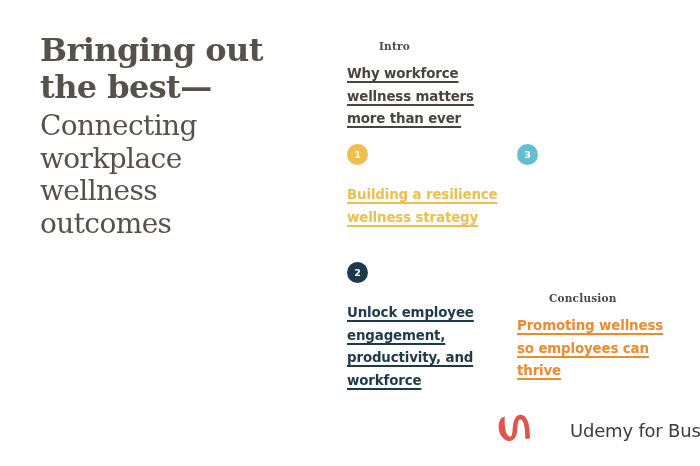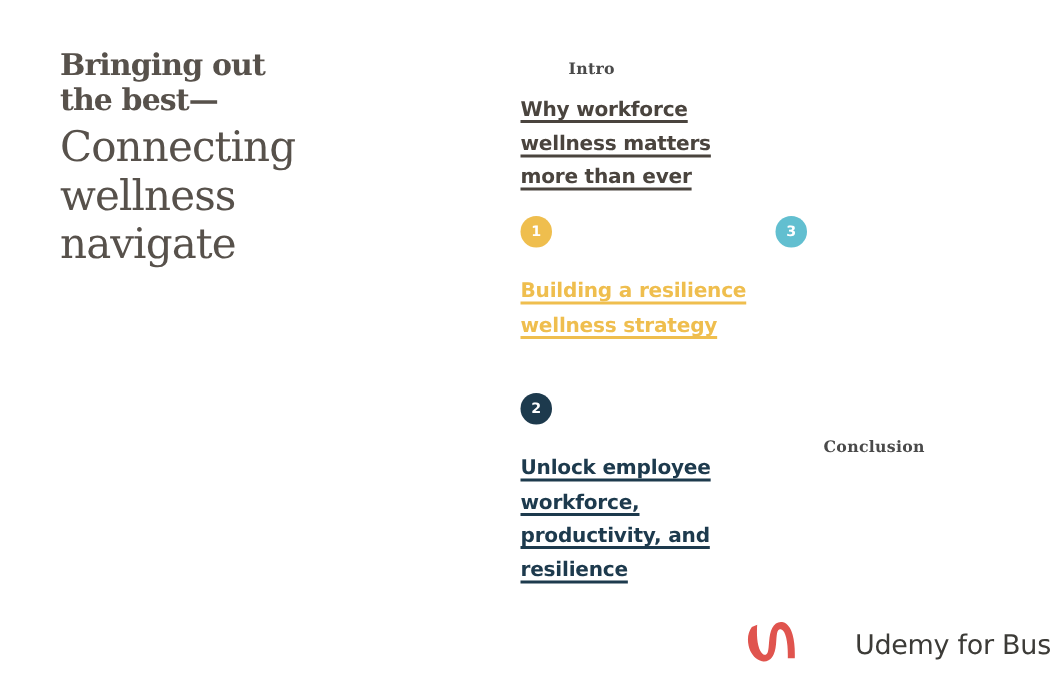--- a/index.html
+++ b/index.html
@@ -29,21 +29,21 @@
 
   .title-line {
     font-family: "DejaVu Serif", "Liberation Serif", serif;
     color: #57514B;
     line-height: 1.16;
     letter-spacing: -0.6px;
     white-space: nowrap;
   }
 
   .title-bold {
-    font-size: 20px;
+    font-size: 32px;
     font-weight: 700;
   }
 
   .title-light {
     font-size: 28px;
     font-weight: 400;
   }
 
   .title-light.first { margin-top: 4px; }
 
@@ -127,22 +127,23 @@
 </style>
 </head>
 <body style="background: rgb(255, 255, 255);">
 
 <div id="slide">
 
   <div id="cover-title">
     <div class="title-line title-bold">Bringing out</div>
     <div class="title-line title-bold">the best—</div>
     <div class="title-line title-light first">Connecting</div>
+    <div class="title-line title-light">workplace</div>
     <div class="title-line title-light">wellness</div>
-    <div class="title-line title-light">navigate</div>
+    <div class="title-line title-light">outcomes</div>
   </div>
 
   <div id="toc">
 
     <div class="toc-item" id="toc-intro">
       <div class="eyebrow">Intro</div>
       <div class="toc-link-wrap">
         <a class="toc-link" style="color: rgb(74, 68, 62);">Why workforce wellness matters more than ever</a>
       </div>
     </div>
@@ -154,26 +155,29 @@
       </div>
     </div>
 
     <div class="toc-item" id="toc-three">
       <div class="num-badge" style="background: rgb(98, 191, 208);">3</div>
     </div>
 
     <div class="toc-item" id="toc-two">
       <div class="num-badge" style="background: rgb(29, 58, 77);">2</div>
       <div class="toc-link-wrap">
-        <a class="toc-link" style="color: rgb(29, 58, 77);">Unlock employee workforce, productivity, and resilience</a>
+        <a class="toc-link" style="color: rgb(29, 58, 77);">Unlock employee engagement, productivity, and workforce</a>
       </div>
     </div>
 
     <div class="toc-item" id="toc-conclusion">
       <div class="eyebrow">Conclusion</div>
+      <div class="toc-link-wrap">
+        <a class="toc-link" style="color: rgb(238, 138, 46);">Promoting wellness so employees can thrive</a>
+      </div>
     </div>
 
   </div>
 
   <div id="logo">
     <svg id="logo-mark" viewBox="0 0 40 38">
       <path d="M4.6 5.5 C2.0 9.0 1.0 14.0 2.2 19.5 C3.3 24.6 6.4 28.8 10.6 30.6
                C14.2 32.1 17.6 31.0 19.8 27.9 C21.4 25.6 22.2 22.6 22.6 18.6
                C22.9 15.3 23.0 12.2 23.4 10.3 C23.9 7.9 25.0 6.8 26.6 7.4
                C28.3 8.0 29.4 10.2 30.2 13.6 C31.2 17.9 31.5 23.0 31.4 28.9

